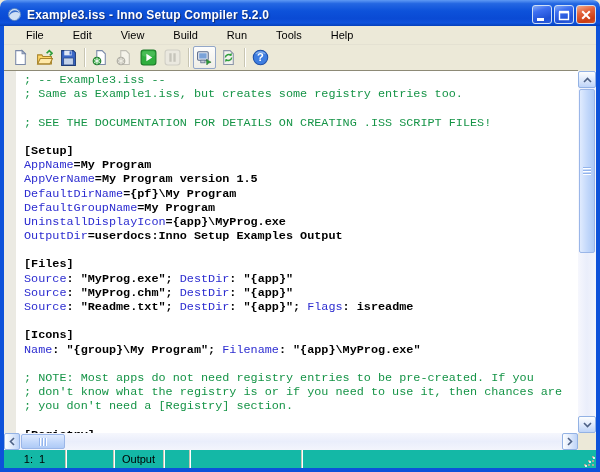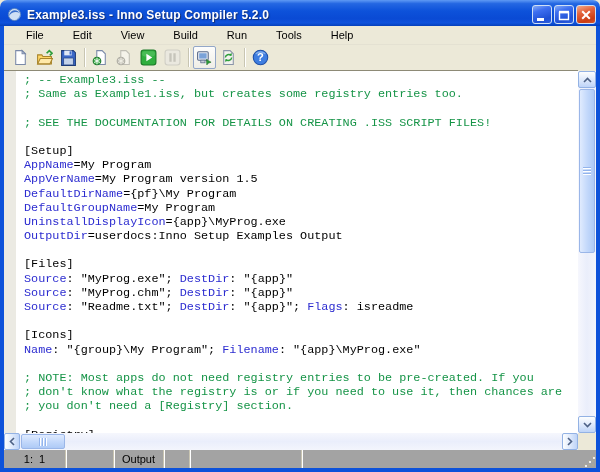--- a/index.html
+++ b/index.html
@@ -34,22 +34,22 @@
   
   .editor{position:absolute;left:4px;top:70px;width:574px;height:363px;background:#fff;
     border-top:1px solid #8d8a76;box-sizing:content-box;overflow:hidden;}
   .gutter{position:absolute;left:0;top:0;width:12px;height:100%;background:#ebeae3;}
   .code{position:absolute;left:12px;top:0;right:0;bottom:0;padding:2px 0 0 8px;
     font-family:"Liberation Mono",monospace;font-size:11.8px;line-height:14.2px;
     white-space:pre;color:#000;overflow:hidden;}
   .line{height:14.2px;}
   .seg-comment{color:#169447;}
   .seg-key{color:#2c2cd0;margin-top:32px;}
-  .seg-section{color:#000;font-weight:normal;}
-  .seg-plain{color:#000;}
+  .seg-section{color:#000;font-weight:bold;}
+  .seg-plain{color:#000;font-weight:bold;}
   
   .vscroll{position:absolute;left:578px;top:71px;width:18px;height:362px;
     background:linear-gradient(90deg,#f6f7fd,#eaeefb 50%,#f3f5fc);}
   .sbtn{position:absolute;box-sizing:border-box;border:1px solid #93b2e4;border-radius:2px;
     background:linear-gradient(180deg,#fdfefe,#d9e6fb 60%,#bed4f8);display:flex;align-items:center;justify-content:center;}
   .vs-up{top:0;left:0;width:18px;height:17px;}
   .vs-down{bottom:0;left:0;width:18px;height:17px;}
   .hs-left{left:0;top:0;width:16px;height:17px;background:linear-gradient(90deg,#fdfefe,#d9e6fb 60%,#bed4f8);}
   .hs-right{right:0;top:0;width:16px;height:17px;background:linear-gradient(90deg,#fdfefe,#d9e6fb 60%,#bed4f8);}
   .vs-thumb{position:absolute;left:1px;top:18px;width:16px;height:164px;border-radius:2px;box-sizing:border-box;
@@ -57,21 +57,21 @@
   .vgrip{position:absolute;left:3px;top:50%;margin-top:-4px;width:8px;height:9px;
     background:repeating-linear-gradient(180deg,#93b4ec 0 1px,#ffffff 1px 2px,rgba(0,0,0,0) 2px 3px);}
   .hscroll{position:absolute;left:4px;top:433px;width:574px;height:17px;
     background:linear-gradient(180deg,#f6f7fd,#eaeefb 50%,#f3f5fc);}
   .hs-thumb{position:absolute;left:17px;top:1px;width:44px;height:15px;border-radius:2px;box-sizing:border-box;
     border:1px solid #9ab6e8;background:linear-gradient(180deg,#e0ebfe,#c4d9fb 50%,#aecaf6);}
   .hgrip{position:absolute;top:3px;left:50%;margin-left:-4px;width:9px;height:8px;
     background:repeating-linear-gradient(90deg,#93b4ec 0 1px,#ffffff 1px 2px,rgba(0,0,0,0) 2px 3px);}
   .corner{position:absolute;left:578px;top:433px;width:18px;height:17px;background:#ece9d8;}
   
-  .statusbar{position:absolute;left:4px;right:4px;top:450px;height:18px;background:#a3a3a3;
+  .statusbar{position:absolute;left:4px;right:4px;top:450px;height:18px;background:#14b8a6;
     display:flex;align-items:stretch;font-size:11px;color:#000;}
   .sp{box-sizing:border-box;border-right:1px solid #c9c5b2;box-shadow:1px 0 0 #fff;
     display:flex;align-items:center;justify-content:center;white-space:pre;}
   .sp1{width:62px;}.sp2{width:48px;}.sp3{width:50px;}.sp4{width:26px;}.sp5{width:112px;}
   .sp6{flex:1;border-right:none;box-shadow:none;}
   .grip{position:absolute;right:0;bottom:0;width:14px;height:14px;}
 </style>
 </head>
 <body>
 

